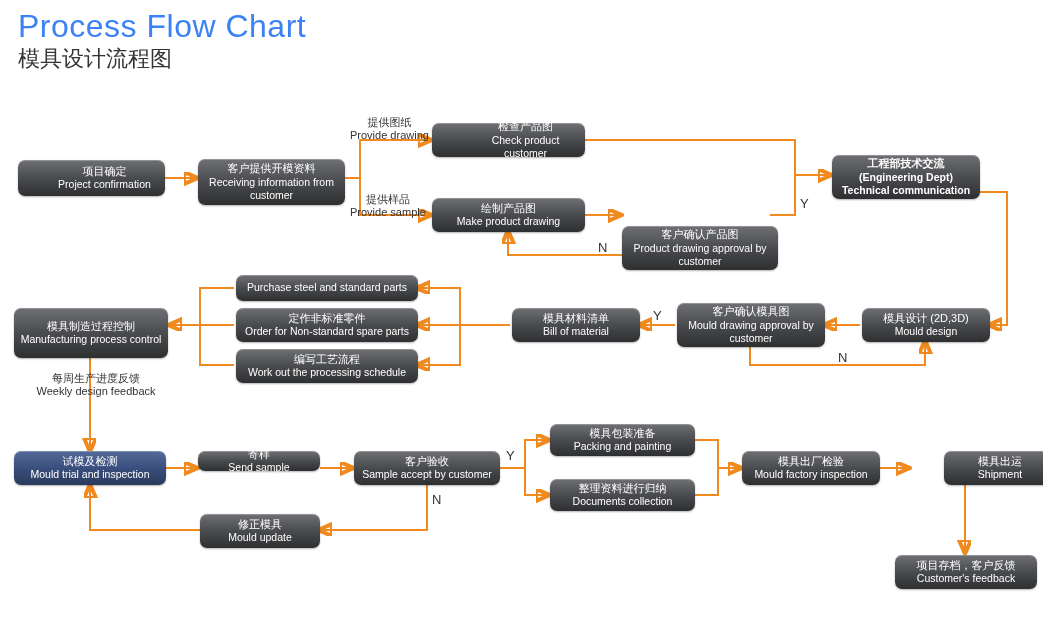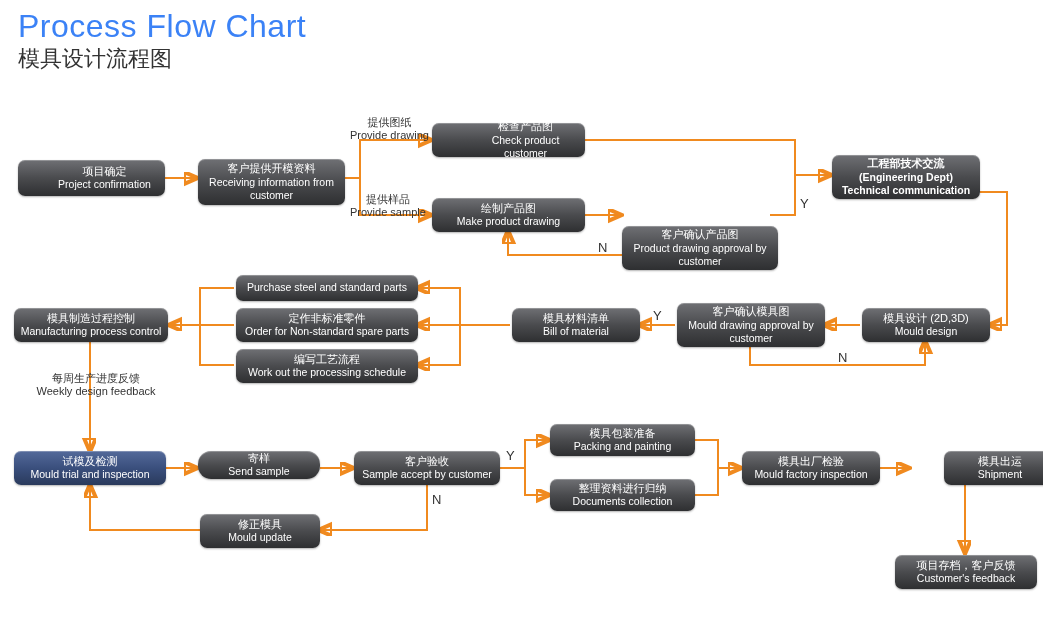--- a/index.html
+++ b/index.html
@@ -149,35 +149,35 @@
   </div>
   <div class="node" style="left:236px;top:308px;width:182px;height:34px;">
     <span class="cn">定作非标准零件</span>
     <span class="en">Order for Non-standard spare parts</span>
   </div>
   <div class="node" style="left:236px;top:349px;width:182px;height:34px;">
     <span class="cn">编写工艺流程</span>
     <span class="en">Work out the processing schedule</span>
   </div>
 
-  <div class="node" style="left:14px;top:308px;width:154px;height:34px;">
+  <div class="node" style="left:14px;top:308px;width:154px;height:50px;">
     <span class="cn">模具制造过程控制</span>
     <span class="en">Manufacturing process control</span>
   </div>
 
   <div class="annot" style="left:36px;top:372px;width:120px;">
     <div>每周生产进度反馈</div>
     <div>Weekly design feedback</div>
   </div>
 
   <div class="node blue" style="left:14px;top:451px;width:152px;height:34px;">
     <span class="cn">试模及检测</span>
     <span class="en">Mould trial and inspection</span>
   </div>
-  <div class="node" style="left:198px;top:451px;width:122px;height:28px;border-radius:13px;">
+  <div class="node" style="left:198px;top:451px;width:122px;height:20px;">
     <span class="cn">寄样</span>
     <span class="en">Send sample</span>
   </div>
   <div class="node" style="left:354px;top:451px;width:146px;height:34px;">
     <span class="cn">客户验收</span>
     <span class="en">Sample accept by customer</span>
   </div>
   <div class="yn" style="left:506px;top:448px;">Y</div>
   <div class="yn" style="left:432px;top:492px;">N</div>
 

